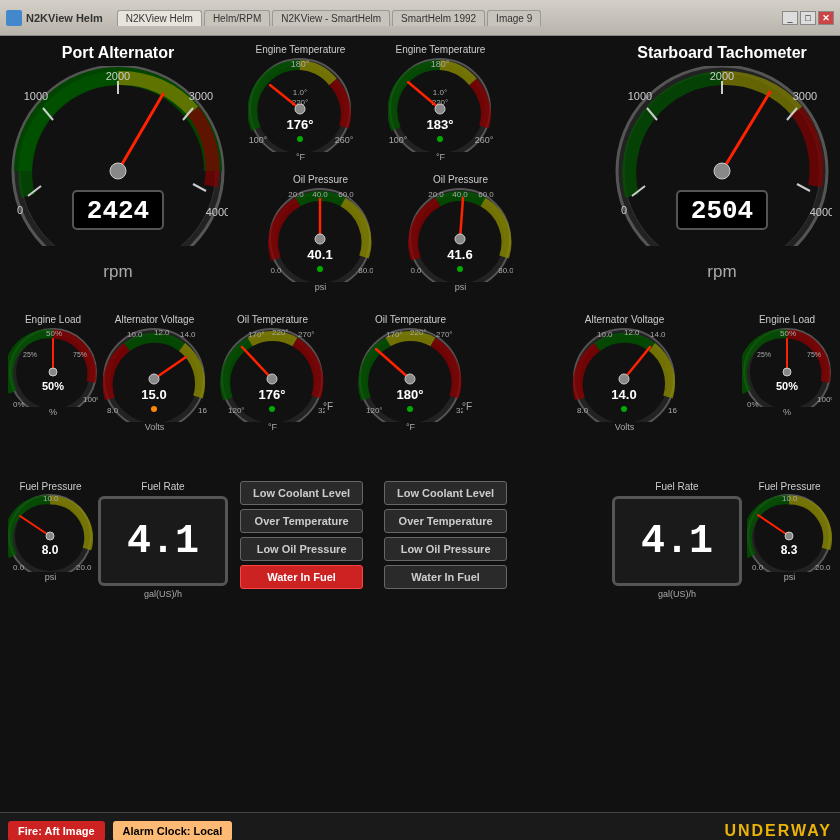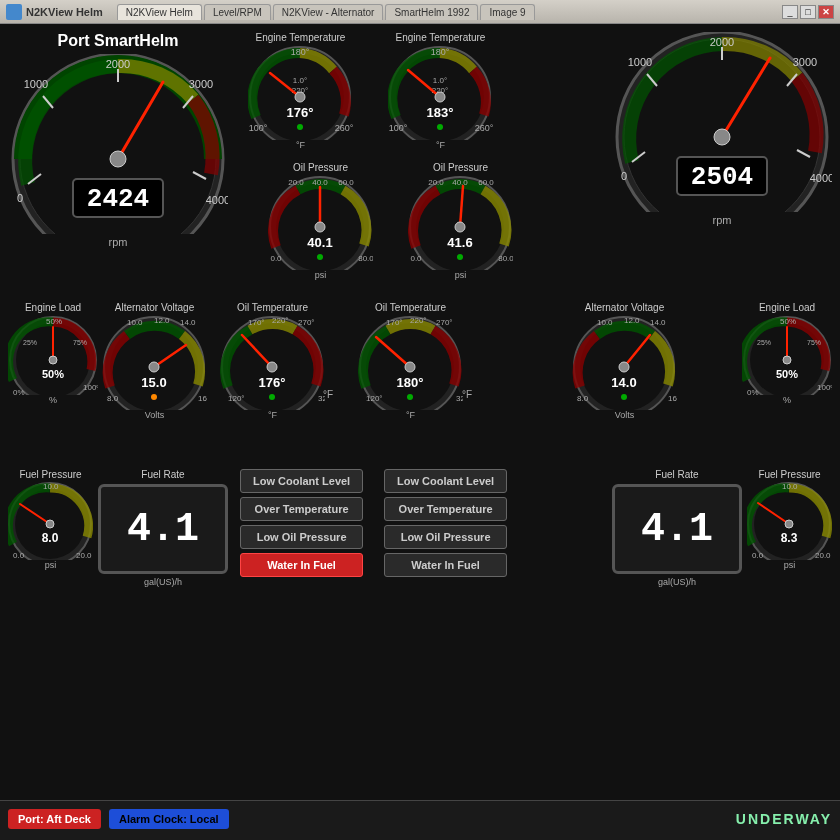--- a/index.html
+++ b/index.html
@@ -7,21 +7,21 @@
       width: 840px;
       height: 840px;
       background: #1a1a1a;
       font-family: Arial, sans-serif;
       overflow: hidden;
     }
 
     
     .window-chrome {
       background: linear-gradient(to bottom, #d4d0c8, #b8b4ac);
-      height: 24px;
+      height: 36px;
       display: flex;
       align-items: center;
       padding: 8px 6px;
       border-bottom: 1px solid #888;
     }
     .window-title-bar {
       display: flex;
       align-items: center;
       gap: 4px;
       flex: 1;
@@ -90,27 +90,27 @@
       padding: 4px 10px;
       border-radius: 3px;
       font-size: 11px;
       font-weight: bold;
     }
     .status-fire {
       background: #cc2222;
       color: white;
     }
     .status-alarm {
-      background: #1d4ed8;
+      background: #fdba74;
       color: black;
     }
     .status-underway {
       margin-left: auto;
-      color: #86efac;
-      font-size: 14px;
+      color: #eab308;
+      font-size: 16px;
       font-weight: bold;
       letter-spacing: 2px;
     }
 
     
     .gauge-container {
       position: absolute;
       display: flex;
       flex-direction: column;
       align-items: center;
@@ -143,22 +143,22 @@
     }
     .tach-title {
       color: white;
       font-size: 16px;
       font-weight: bold;
       text-align: center;
       margin-bottom: 4px;
     }
     .tach-rpm {
       color: #aaa;
-      font-size: 11px;
-      margin-top: 2px;
+      font-size: 17px;
+      margin-top: 16px;
     }
 
     
     .alarm-panel {
       position: absolute;
       display: flex;
       flex-direction: column;
       gap: 4px;
     }
     .alarm-btn {
@@ -179,37 +179,37 @@
   </style>
 </head>
 <body>
 
 <div class="window-chrome">
   <div class="window-title-bar">
     <div class="window-icon"></div>
     <span class="window-title-text">N2KView Helm</span>
     <div class="tab-bar">
       <div class="tab active">N2KView Helm</div>
-      <div class="tab">Level/RPM</div>
-      <div class="tab">N2KView - Alternator</div>
+      <div class="tab">Helm/RPM</div>
+      <div class="tab">N2KView - SmartHelm</div>
       <div class="tab">SmartHelm 1992</div>
       <div class="tab">Image 9</div>
     </div>
   </div>
   <div class="window-controls">
     <div class="win-btn minimize">_</div>
     <div class="win-btn maximize">□</div>
     <div class="win-btn close">✕</div>
   </div>
 </div>
 
 <div class="dashboard">
 
   <div class="tach-container" style="left:8px; top:8px;">
-    <div class="tach-title">Port SmartHelm</div>
+    <div class="tach-title">Port Alternator</div>
     <svg width="220" height="180" class="gauge-svg">
 
       <circle cx="110" cy="105" r="105" fill="#222" stroke="#555" stroke-width="3"></circle>
       <circle cx="110" cy="105" r="98" fill="#111" stroke="#333" stroke-width="1"></circle>
 
       <path d="M 15 105 A 95 95 0 0 1 205 105" fill="none" stroke="#004400" stroke-width="18" stroke-dasharray="0"></path>
 
       <path d="M 20 130 A 95 95 0 0 1 110 12" fill="none" stroke="#005500" stroke-width="14" opacity="0.7"></path>
       <path d="M 110 12 A 95 95 0 0 1 185 45" fill="none" stroke="#888800" stroke-width="14" opacity="0.7"></path>
       <path d="M 185 45 A 95 95 0 0 1 203 120" fill="none" stroke="#880000" stroke-width="14" opacity="0.7"></path>
@@ -237,20 +237,21 @@
 
       <circle cx="110" cy="105" r="8" fill="#888" stroke="#ccc" stroke-width="1"></circle>
 
       <rect x="65" y="125" width="90" height="38" rx="4" fill="#000" stroke="#555" stroke-width="2"></rect>
       <text x="110" y="152" fill="white" font-size="26" font-weight="bold" font-family="Courier New, monospace" text-anchor="middle">2424</text>
     </svg>
     <div class="tach-rpm">rpm</div>
   </div>
 
   <div class="tach-container" style="right:8px; top:8px;">
+    <div class="tach-title">Starboard Tachometer</div>
     <svg width="220" height="180" class="gauge-svg">
       <circle cx="110" cy="105" r="105" fill="#222" stroke="#555" stroke-width="3"></circle>
       <circle cx="110" cy="105" r="98" fill="#111" stroke="#333" stroke-width="1"></circle>
       <path d="M 20 130 A 95 95 0 0 1 110 12" fill="none" stroke="#005500" stroke-width="14" opacity="0.7"></path>
       <path d="M 110 12 A 95 95 0 0 1 185 45" fill="none" stroke="#888800" stroke-width="14" opacity="0.7"></path>
       <path d="M 185 45 A 95 95 0 0 1 203 120" fill="none" stroke="#880000" stroke-width="14" opacity="0.7"></path>
       <g stroke="#ccc" stroke-width="2">
         <line x1="20" y1="130" x2="33" y2="120"></line>
         <line x1="35" y1="42" x2="45" y2="54"></line>
         <line x1="110" y1="15" x2="110" y2="28"></line>
@@ -549,16 +550,16 @@
       <text x="42" y="60" fill="white" font-size="12" font-weight="bold" text-anchor="middle">8.3</text>
     </svg>
     <div class="gauge-unit">psi</div>
   </div>
 
   <div style="position:absolute; left:323px; top:365px; color:#aaa; font-size:10px;">°F</div>
   <div style="position:absolute; left:462px; top:365px; color:#aaa; font-size:10px;">°F</div>
 </div>
 
 <div class="status-bar">
-  <div class="status-badge status-fire">Port: Aft Deck</div>
+  <div class="status-badge status-fire">Fire: Aft Image</div>
   <div class="status-badge status-alarm">Alarm Clock: Local</div>
   <div class="status-underway">UNDERWAY</div>
 </div>
 
 </body></html>

